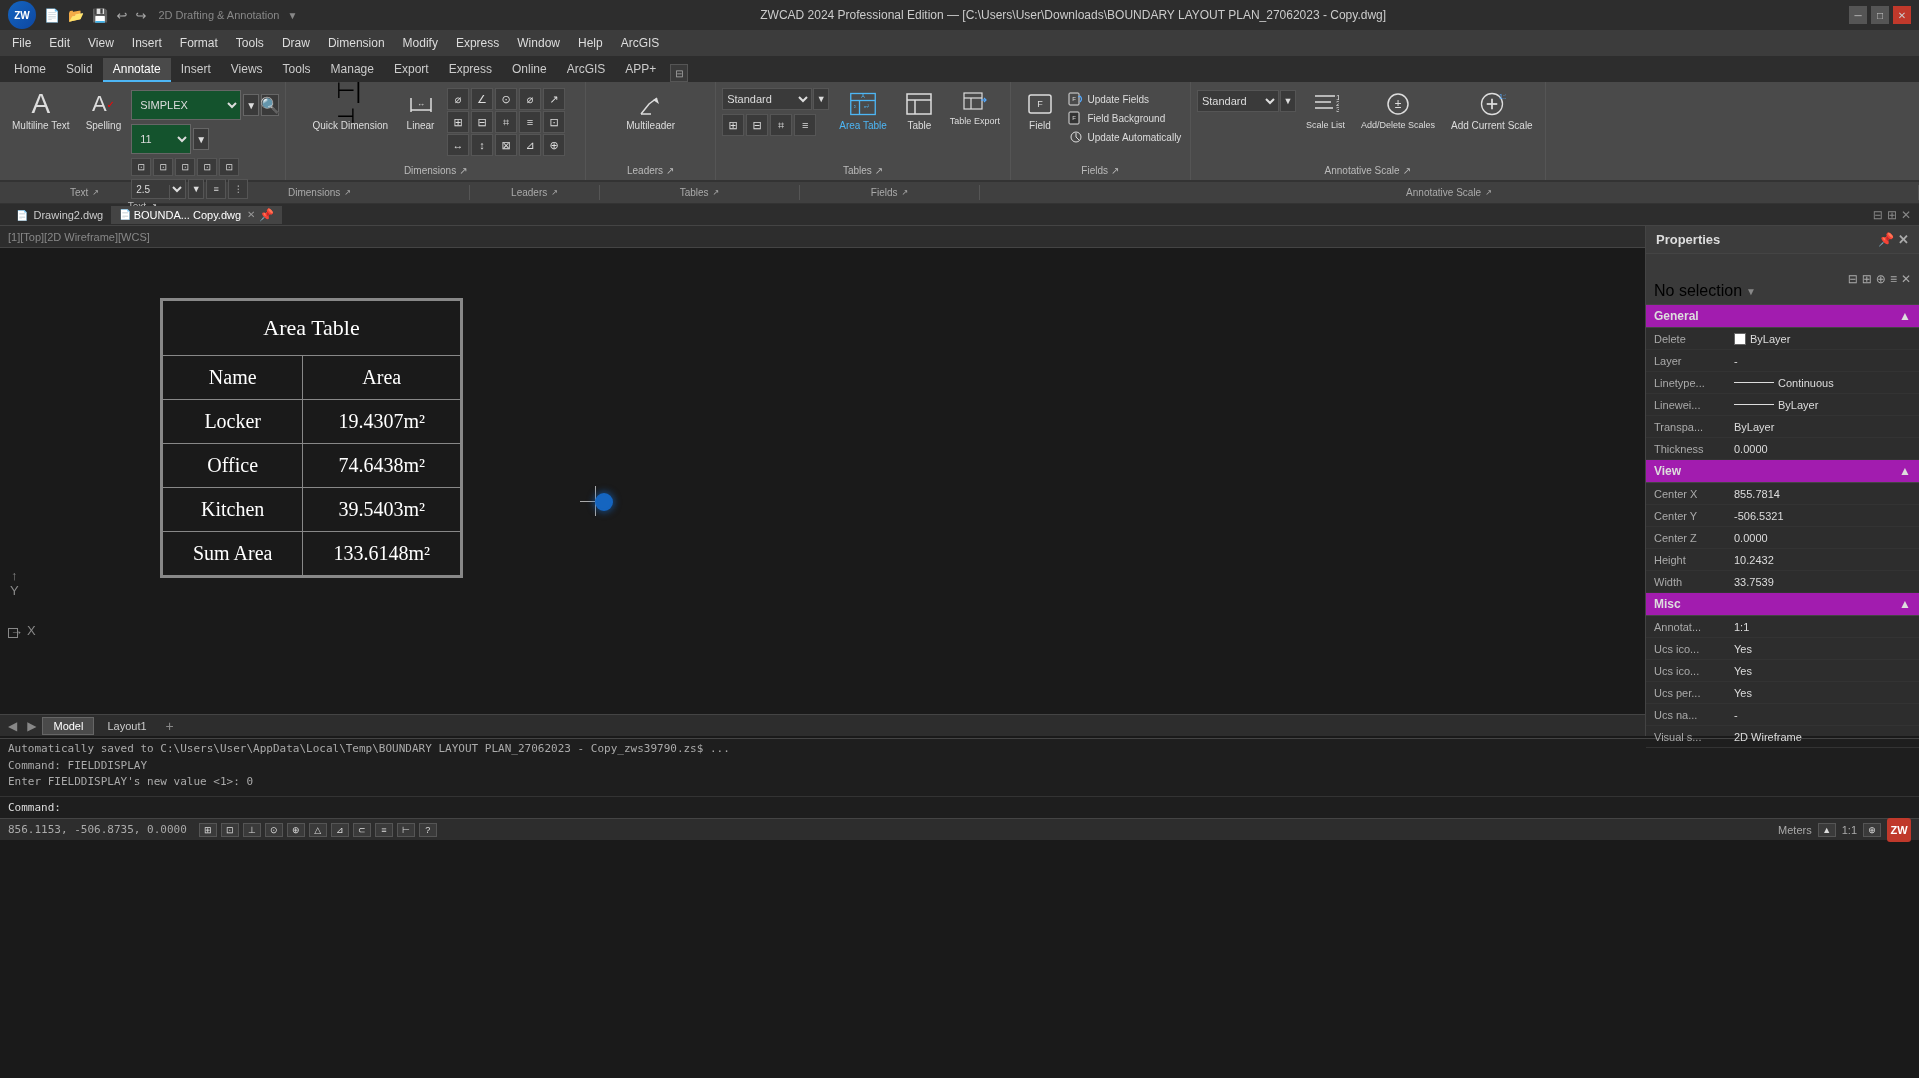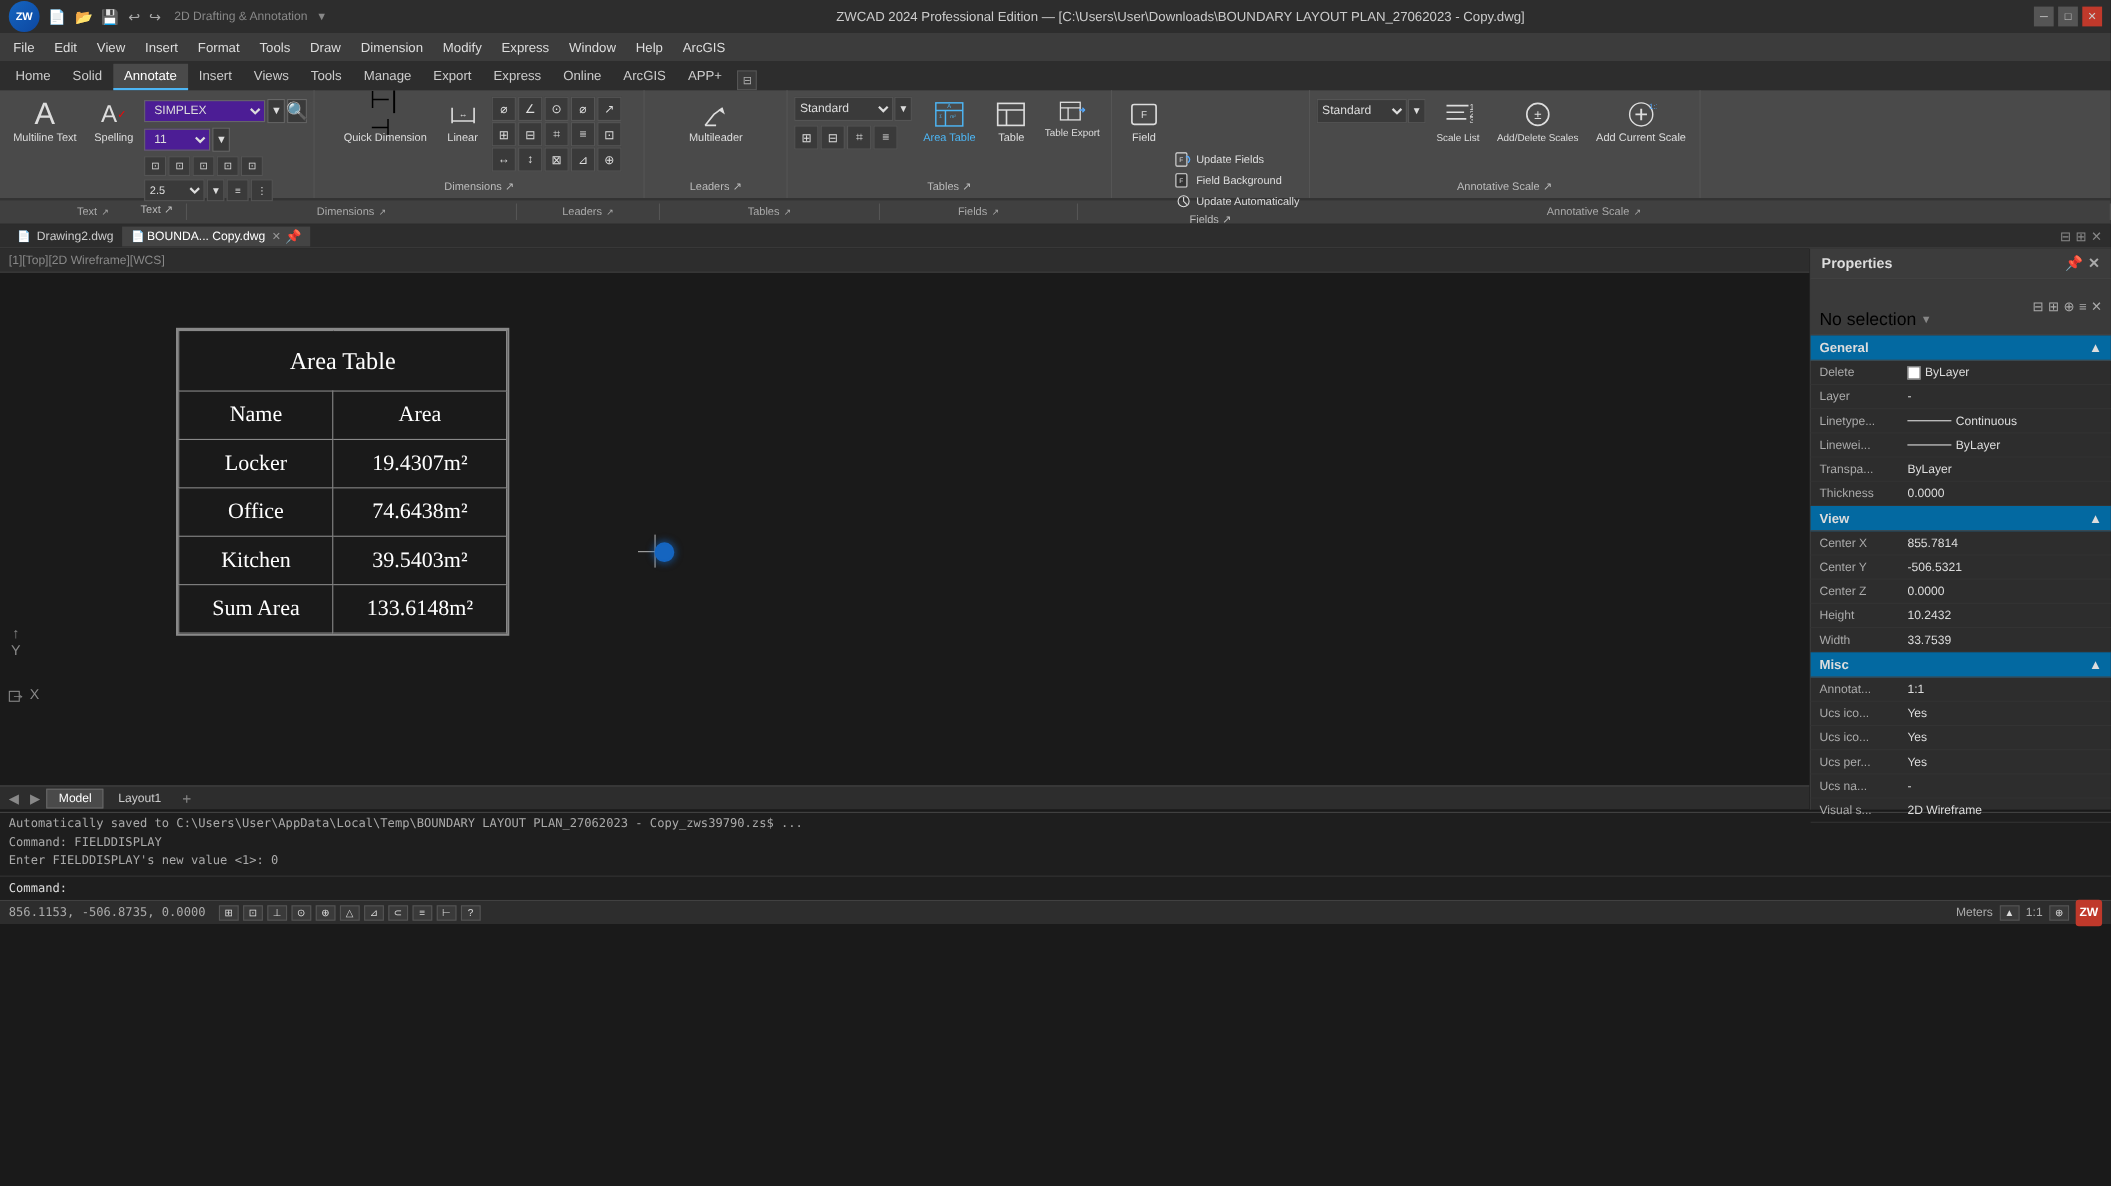--- a/index.html
+++ b/index.html
@@ -45,21 +45,21 @@
     .ribbon-btn {
       display: flex; flex-direction: column; align-items: center; justify-content: flex-start;
       padding: 4px 6px; cursor: pointer; border-radius: 3px; min-width: 40px; gap: 2px;
     }
     .ribbon-btn .icon { width: 28px; height: 28px; display: flex; align-items: center; justify-content: center; font-size: 18px; }
     .ribbon-btn .label { font-size: 10px; color: #ddd; text-align: center; line-height: 1.2; }
     .ribbon-combo { display: flex; flex-direction: column; gap: 2px; }
 
     
     .dropdown-row { display: flex; align-items: center; gap: 2px; }
-    .dropdown-main { background: #4c1d95; border: 1px solid #666; color: #ddd; font-size: 11px; height: 20px; padding: 0 4px; width: 90px; }
+    .dropdown-main { background: #14532d; border: 1px solid #666; color: #ddd; font-size: 11px; height: 30px; padding: 0 4px; width: 90px; }
     .dropdown-arrow { background: #3a3a3a; border: 1px solid #666; color: #ddd; font-size: 10px; width: 16px; height: 22px; display: flex; align-items: center; justify-content: center; cursor: pointer; }
 
     
     #ribbon-labels {
       width: 100%; height: 22px; background: #404040;
       display: flex; align-items: center; border-bottom: 1px solid #333;
     }
     .group-label-cell {
       font-size: 10px; color: #aaa; text-align: center; border-right: 1px solid #555;
       padding: 2px 0; display: flex; align-items: center; justify-content: center; gap: 4px;
@@ -138,21 +138,21 @@
       width: 274px; background: #2d2d2d; border-left: 1px solid #444;
       display: flex; flex-direction: column; height: 510px;
     }
     #properties-title {
       background: #3c3c3c; padding: 6px 10px; color: #ddd; font-size: 13px; font-weight: bold;
       display: flex; align-items: center; justify-content: space-between;
       border-bottom: 1px solid #444;
     }
     #properties-title .close-x { cursor: pointer; color: #aaa; }
     .prop-section-header {
-      background: #0369a1; padding: 4px 8px; color: #ddd; font-size: 12px; font-weight: bold;
+      background: #a21caf; padding: 4px 8px; color: #ddd; font-size: 12px; font-weight: bold;
       display: flex; align-items: center; justify-content: space-between;
       border-bottom: 1px solid #444; cursor: pointer;
     }
     .prop-row {
       display: flex; align-items: center; padding: 2px 8px;
       border-bottom: 1px solid #333; min-height: 22px;
     }
     .prop-label { color: #aaa; font-size: 11px; width: 80px; flex-shrink: 0; }
     .prop-value { color: #ddd; font-size: 11px; flex: 1; }
     .prop-value.with-icon { display: flex; align-items: center; gap: 4px; }
@@ -464,21 +464,21 @@
       <div class="ribbon-btn" style="min-width:45px;">
         <div class="icon">
           <svg width="28" height="28" viewBox="0 0 28 28">
               <rect x="3" y="5" width="22" height="18" rx="2" fill="none" stroke="#ddd" stroke-width="1.5"></rect>
               <text x="14" y="17" fill="#ddd" font-size="9" text-anchor="middle">F</text>
             </svg>
         </div>
         <div class="label">Field</div>
       </div>
 
-      <div class="update-section" style="padding-top:4px;margin-top:46px;">
+      <div class="update-section" style="padding-top:4px;">
         <div class="upd-row">
           <svg width="16" height="16" viewBox="0 0 16 16">
               <rect x="1" y="2" width="10" height="12" rx="1" fill="none" stroke="#ddd" stroke-width="1"></rect>
               <text x="6" y="10" fill="#ddd" font-size="6" text-anchor="middle">F</text>
               <path d="M12 5 Q15 8 12 11" fill="none" stroke="#5af" stroke-width="1.2"></path>
               <line x1="12" y1="5" x2="10" y2="6" stroke="#5af" stroke-width="1"></line>
             </svg>
           <span style="font-size:10px;color:#ddd;">Update Fields</span>
         </div>
         <div class="upd-row">

